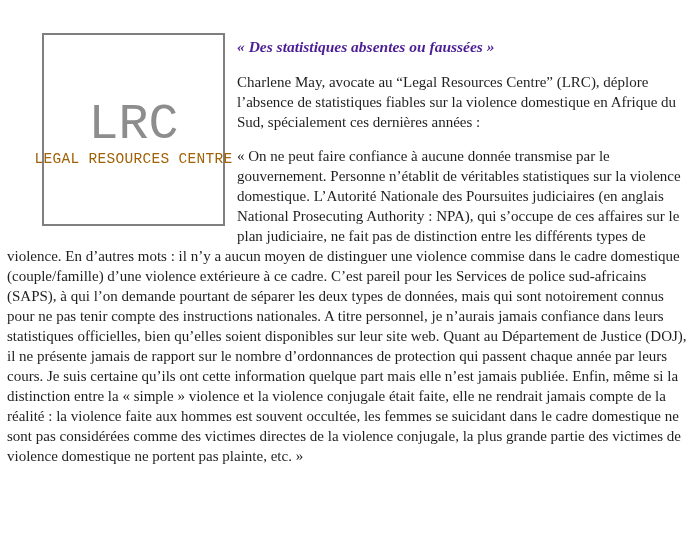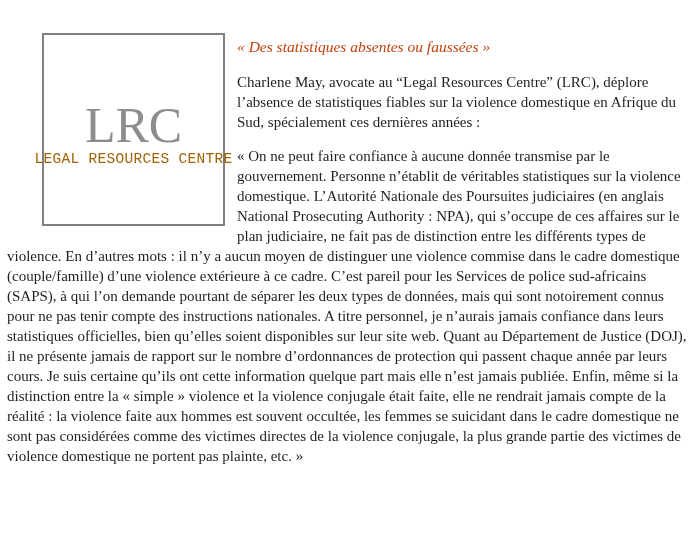--- a/index.html
+++ b/index.html
@@ -28,45 +28,45 @@
     background: #ffffff;
     display: flex;
     flex-direction: column;
     align-items: center;
     justify-content: center;
     padding-top: 12px;
     box-sizing: content-box;
   }
 
   .logo-acronym {
-    font-family: Liberation Serif, serif;
+    font-family: Liberation Mono, monospace;
     font-size: 50px;
     line-height: 44px;
     font-weight: 400;
     color: #8d8d8d;
     letter-spacing: 0px;
   }
 
   .logo-name {
     font-family: Liberation Mono, monospace;
     font-size: 14.5px;
     line-height: 18px;
     color: #a16207;
     white-space: nowrap;
     margin-top: 3px;
     letter-spacing: 0.3px;
   }
 
   .article-title {
-    font-weight: normal;
+    font-weight: bold;
     font-style: italic;
     font-size: 15.5px;
     line-height: 21px;
     margin: 36px 0 15px 0;
-    color: #c2410c;
+    color: #4c1d95;
   }
 
   .article-para {
     margin: 7px 0 14px 0;
   }
 </style>
 </head>
 <body>
 
 <div class="page">

